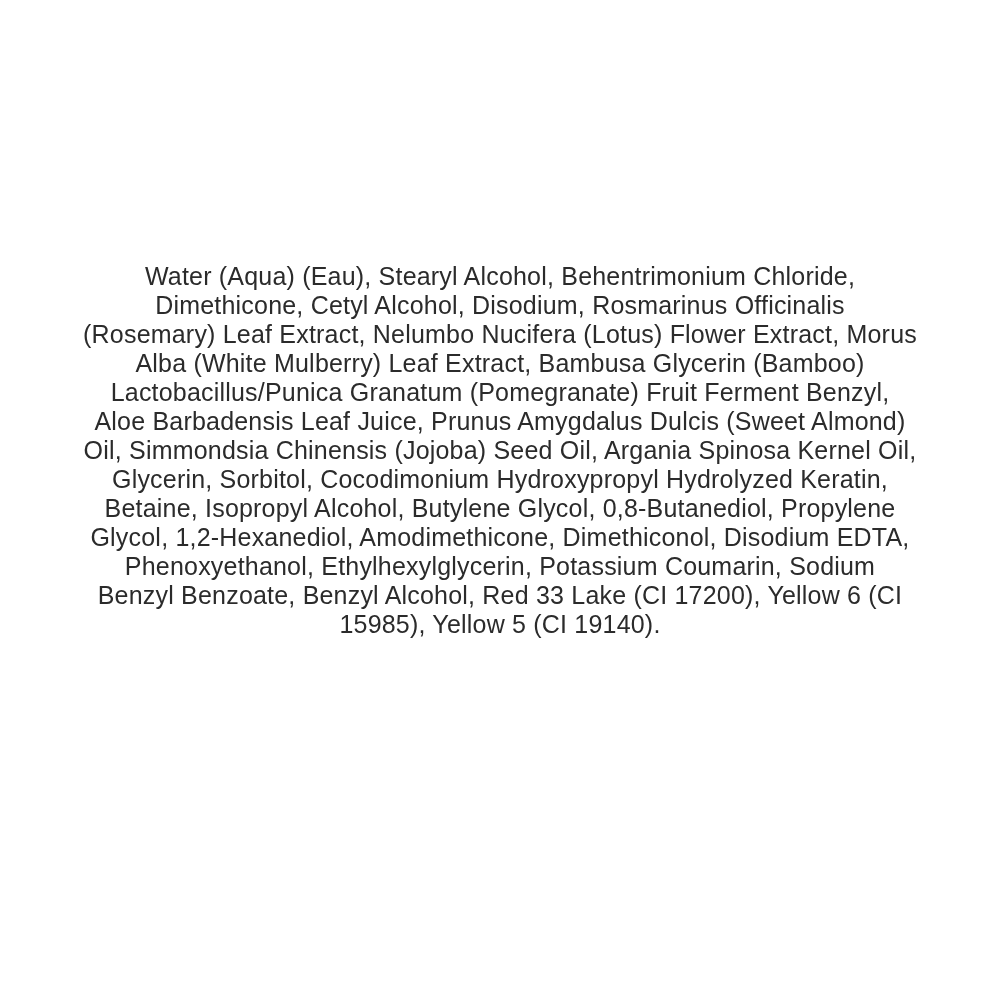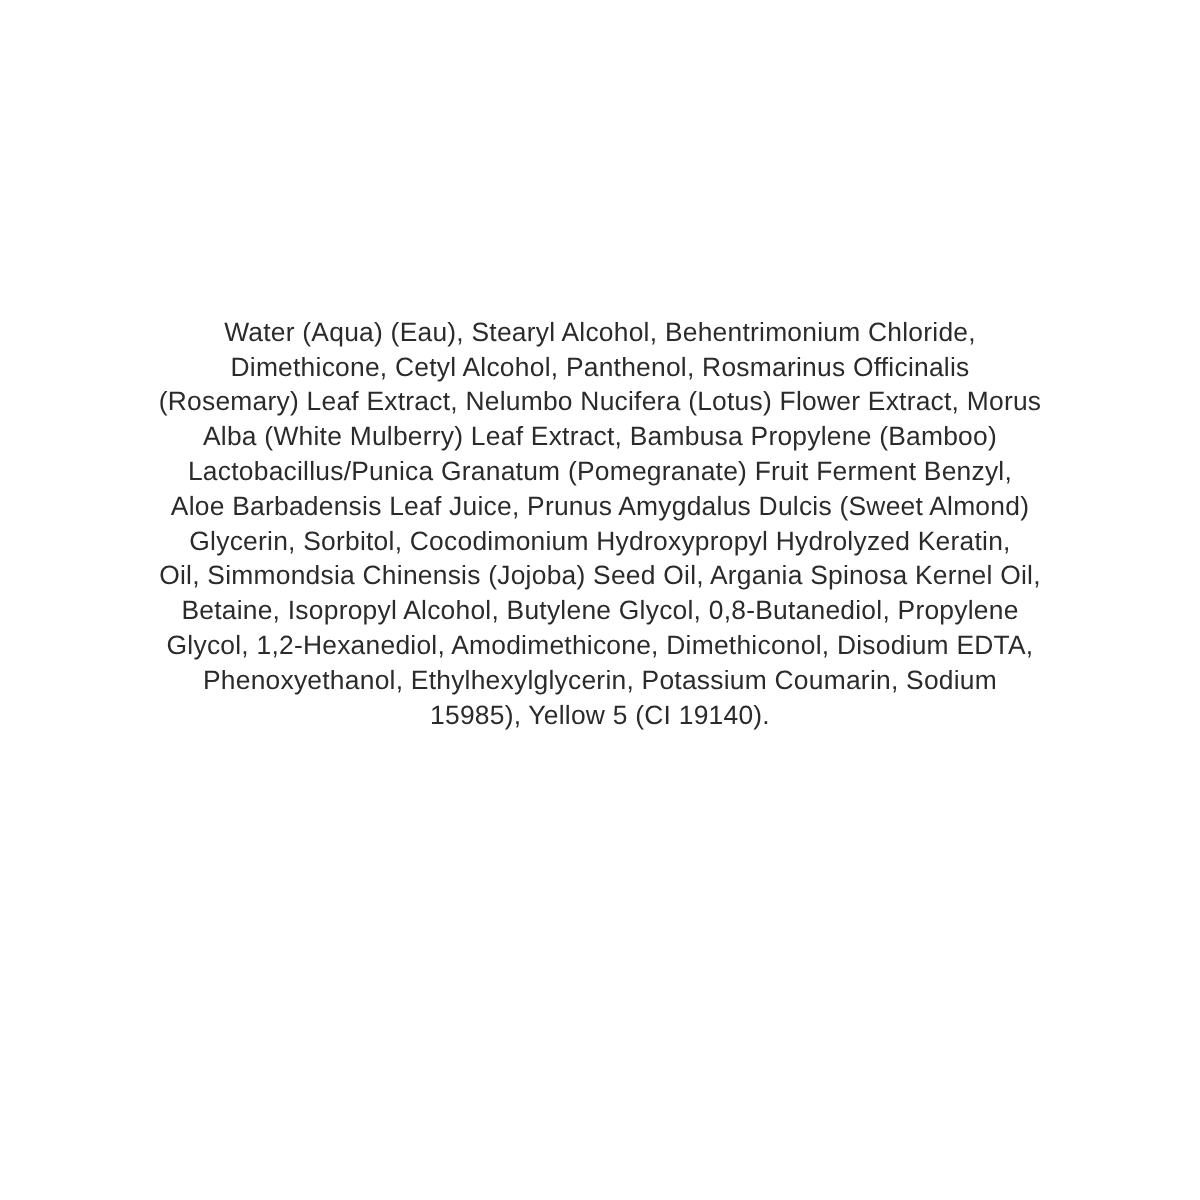--- a/index.html
+++ b/index.html
@@ -16,40 +16,41 @@
     background: #ffffff;
     font-family: "Liberation Sans", sans-serif;
   }
   .ingredients-block {
     position: absolute;
     top: 262px;
     left: 80px;
     width: 840px;
     text-align: center;
     color: #2b2b2b;
-    font-size: 22px;
+    font-size: 25px;
     font-weight: 500;
     line-height: 29px;
     letter-spacing: 0.2px;
   }
   .ingredients-line {
     white-space: nowrap;
   }
 </style>
 </head>
 <body>
 
 <div class="page">
   <div class="ingredients-block">
     <div class="ingredients-line">Water (Aqua) (Eau), Stearyl Alcohol, Behentrimonium Chloride,</div>
-    <div class="ingredients-line">Dimethicone, Cetyl Alcohol, Panthenol, Rosmarinus Officinalis</div>
+    <div class="ingredients-line">Dimethicone, Cetyl Alcohol, Disodium, Rosmarinus Officinalis</div>
     <div class="ingredients-line">(Rosemary) Leaf Extract, Nelumbo Nucifera (Lotus) Flower Extract, Morus</div>
-    <div class="ingredients-line">Alba (White Mulberry) Leaf Extract, Bambusa Propylene (Bamboo)</div>
+    <div class="ingredients-line">Alba (White Mulberry) Leaf Extract, Bambusa Glycerin (Bamboo)</div>
     <div class="ingredients-line">Lactobacillus/Punica Granatum (Pomegranate) Fruit Ferment Benzyl,</div>
     <div class="ingredients-line">Aloe Barbadensis Leaf Juice, Prunus Amygdalus Dulcis (Sweet Almond)</div>
+    <div class="ingredients-line">Oil, Simmondsia Chinensis (Jojoba) Seed Oil, Argania Spinosa Kernel Oil,</div>
     <div class="ingredients-line">Glycerin, Sorbitol, Cocodimonium Hydroxypropyl Hydrolyzed Keratin,</div>
-    <div class="ingredients-line">Oil, Simmondsia Chinensis (Jojoba) Seed Oil, Argania Spinosa Kernel Oil,</div>
     <div class="ingredients-line">Betaine, Isopropyl Alcohol, Butylene Glycol, 0,8-Butanediol, Propylene</div>
     <div class="ingredients-line">Glycol, 1,2-Hexanediol, Amodimethicone, Dimethiconol, Disodium EDTA,</div>
     <div class="ingredients-line">Phenoxyethanol, Ethylhexylglycerin, Potassium Coumarin, Sodium</div>
+    <div class="ingredients-line">Benzyl Benzoate, Benzyl Alcohol, Red 33 Lake (CI 17200), Yellow 6 (CI</div>
     <div class="ingredients-line">15985), Yellow 5 (CI 19140).</div>
   </div>
 </div>
 
 </body></html>

